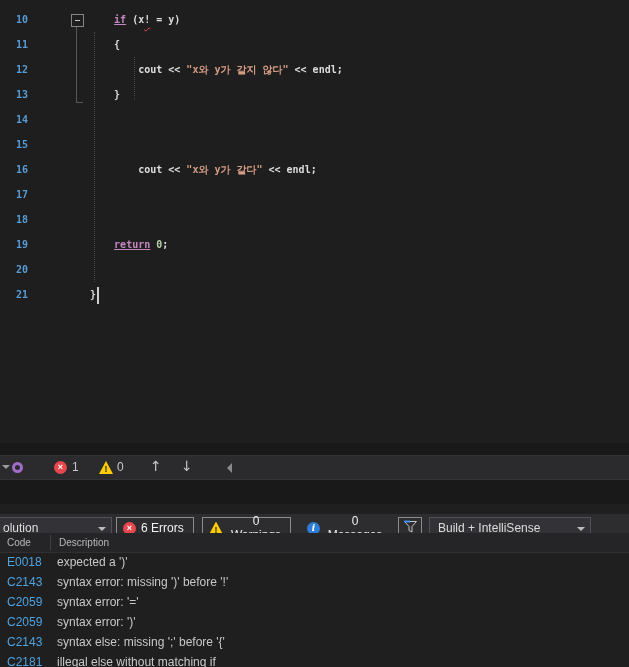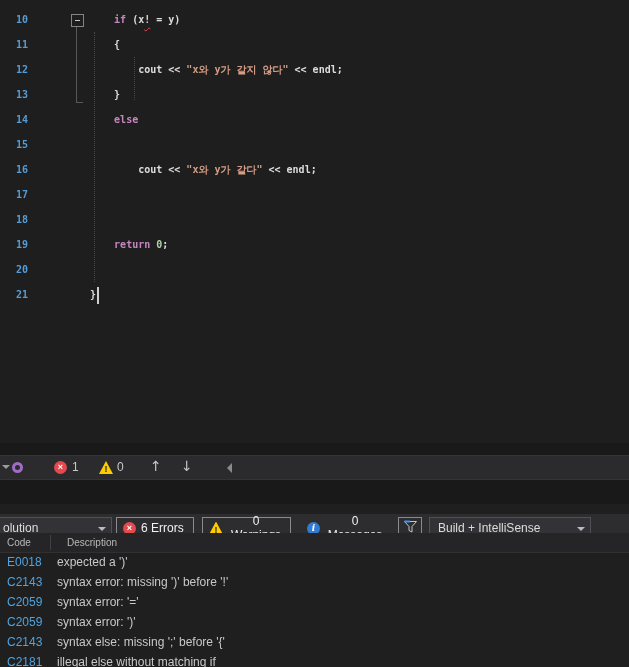--- a/index.html
+++ b/index.html
@@ -6,21 +6,21 @@
   body{position:relative;width:629px;height:667px;background:#191919;overflow:hidden;
        font-family:"Liberation Sans",sans-serif;}
 
   
   .editor{position:absolute;left:0;top:0;width:629px;height:443px;background:#1E1E1E;overflow:hidden;}
   .code-area{position:absolute;inset:0;}
   .code-line{position:absolute;left:0;width:100%;height:25px;line-height:25px;white-space:pre;
              font-family:"DejaVu Sans Mono",monospace;font-size:10px;font-weight:bold;}
   .line-num{position:absolute;left:0;top:0;width:28px;text-align:right;color:var(--c-linenum,#569CD6);}
   .code-text{position:absolute;left:90px;top:0;}
-  .seg-kw{color:var(--c-keyword,#C586C0);}
+  .seg-kw{color:var(--c-keyword,#C586C0);text-decoration:underline;}
   .seg-pl,.seg-id{color:var(--c-plain,#DCDCDC);}
   .seg-str{color:var(--c-string,#D69D85);}
   .seg-num{color:var(--c-number,#B5CEA8);}
   .seg-sq{color:var(--c-plain,#DCDCDC);text-decoration-line:underline;text-decoration-style:wavy;
           text-decoration-color:var(--c-error,#E51400);text-decoration-thickness:1px;text-underline-offset:4px;}
   .caret-bar{display:inline-block;width:2px;height:17px;background:#CFCFCF;vertical-align:middle;margin-left:1px;}
 
   .fold-box{position:absolute;left:71px;top:14px;width:11px;height:11px;border:1px solid #848484;
             background:#1E1E1E;display:flex;align-items:center;justify-content:center;z-index:3;}
   .fold-box .minus{width:5px;height:1px;background:#C8C8C8;}
@@ -67,38 +67,38 @@
   .tbtn.filter{left:398px;width:24px;justify-content:center;padding:0;}
   .mini-err{width:13px;height:13px;border-radius:50%;background:var(--c-error,#E5484D);color:#fff;
             font-size:9px;font-weight:bold;line-height:13px;text-align:center;flex:0 0 auto;}
   .mini-warn{width:14px;height:13px;background:var(--c-warning,#FFCC00);clip-path:polygon(50% 0,100% 100%,0 100%);
              color:#222;font-size:9px;font-weight:bold;line-height:16px;text-align:center;flex:0 0 auto;}
   .mini-info{width:13px;height:13px;border-radius:50%;background:var(--c-info,#2E7CD6);color:#fff;
              font-size:9px;font-weight:bold;font-style:italic;line-height:13px;text-align:center;
              font-family:"DejaVu Serif",serif;flex:0 0 auto;}
   .el-header{position:absolute;left:0;top:29px;width:629px;height:19px;background:#252528;color:#B9B9B9;
              font-size:10px;line-height:19px;border-bottom:1px solid #303034;}
-  .col-code{position:absolute;left:7px;} .col-desc{position:absolute;left:67px;text-align:center;}
+  .col-code{position:absolute;left:7px;} .col-desc{position:absolute;left:59px;text-align:center;}
   .hdr-div{position:absolute;left:50px;top:2px;width:1px;height:15px;background:#3F3F46;}
   .el-rows{position:absolute;left:0;top:48px;width:629px;}
   .el-row{position:relative;height:20px;line-height:20px;font-size:12px;}
   .cell-code{position:absolute;left:7px;color:var(--c-codelink,#4FA3E0);}
   .cell-desc{position:absolute;left:57px;color:#C8C8C8;}
 </style>
 </head>
 <body>
 
 <div class="editor">
   <div class="code-area">
       <div class="code-line" style="top: -18px;"><span class="line-num">9</span><span class="code-text"></span></div>
       <div class="code-line" style="top: 7px;"><span class="line-num">10</span><span class="code-text"><span class="seg-pl">    </span><span class="seg-kw">if</span><span class="seg-pl"> (</span><span class="seg-pl">x</span><span class="seg-sq">!</span><span class="seg-pl"> = </span><span class="seg-pl">y</span><span class="seg-pl">)</span></span></div>
       <div class="code-line" style="top: 32px;"><span class="line-num">11</span><span class="code-text"><span class="seg-pl">    {</span></span></div>
       <div class="code-line" style="top: 57px; text-decoration: underline;"><span class="line-num">12</span><span class="code-text"><span class="seg-pl">        </span><span class="seg-id">cout</span><span class="seg-pl"> &lt;&lt; </span><span class="seg-str">"x와 y가 같지 않다"</span><span class="seg-pl"> &lt;&lt; </span><span class="seg-id">endl</span><span class="seg-pl">;</span></span></div>
       <div class="code-line" style="top: 82px;"><span class="line-num">13</span><span class="code-text"><span class="seg-pl">    }</span></span></div>
-      <div class="code-line" style="top: 107px;"><span class="line-num">14</span><span class="code-text"><span class="seg-pl">    </span><span class="seg-kw">else</span></span></div>
+      <div class="code-line" style="top: 107px;"><span class="line-num">14</span></div>
       <div class="code-line" style="top: 132px;"><span class="line-num">15</span><span class="code-text"></span></div>
       <div class="code-line" style="top: 157px;"><span class="line-num">16</span><span class="code-text"><span class="seg-pl">        </span><span class="seg-id">cout</span><span class="seg-pl"> &lt;&lt; </span><span class="seg-str">"x와 y가 같다"</span><span class="seg-pl"> &lt;&lt; </span><span class="seg-id">endl</span><span class="seg-pl">;</span></span></div>
       <div class="code-line" style="top: 182px;"><span class="line-num">17</span><span class="code-text"></span></div>
       <div class="code-line" style="top: 207px;"><span class="line-num">18</span><span class="code-text"></span></div>
       <div class="code-line" style="top: 232px;"><span class="line-num">19</span><span class="code-text"><span class="seg-pl">    </span><span class="seg-kw">return</span><span class="seg-pl"> </span><span class="seg-num">0</span><span class="seg-pl">;</span></span></div>
       <div class="code-line" style="top: 257px;"><span class="line-num">20</span><span class="code-text"></span></div>
       <div class="code-line" style="top: 282px;"><span class="line-num">21</span><span class="code-text"><span class="seg-pl">}</span><span class="caret-bar"></span></span></div>
     </div>
   <div class="fold-box">
       <span class="minus"></span>

